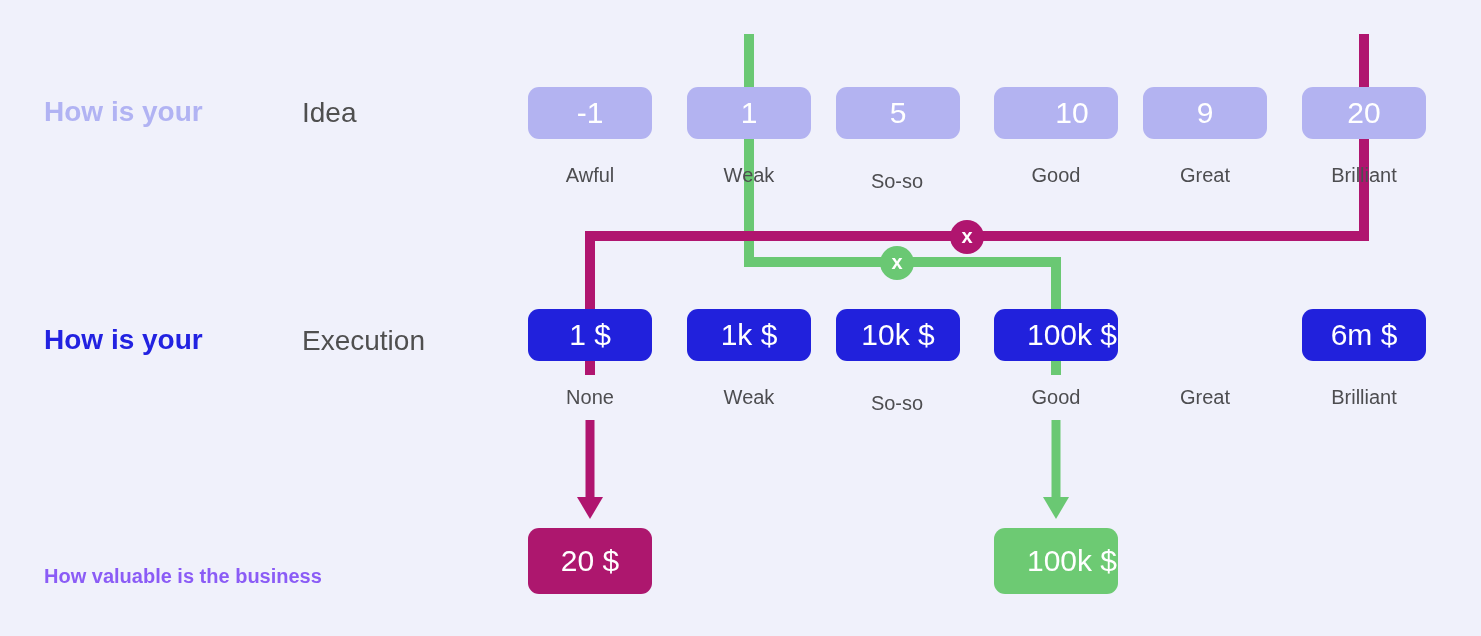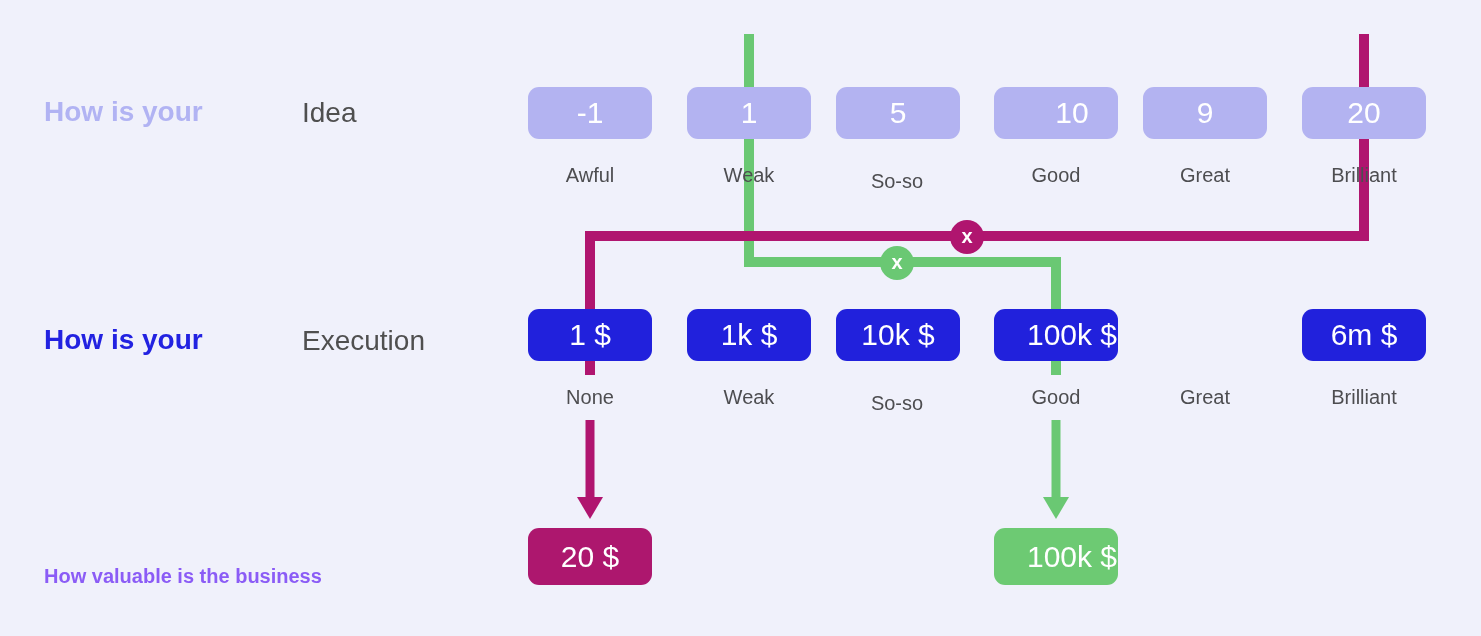--- a/index.html
+++ b/index.html
@@ -26,21 +26,21 @@
     font-weight:bold; font-size:20px; color:#8b5cf6; white-space:nowrap;
   }
 
   .box {
     position:absolute; width:124px; height:52px; border-radius:11px;
     display:flex; align-items:center; justify-content:center;
     color:#ffffff; font-size:30px;
   }
   .box-idea { background:#b3b3f1; top:87px; }
   .box-exec { background:#2121dc; top:309px; }
-  .box-result { height:57px; top:528px; }
+  .box-result { height:66px; top:528px; }
   .box-result-crimson { background:#ad176e; }
   .box-result-green   { background:#6dca73; }
 
   .col-label {
     position:absolute; width:160px; text-align:center;
     font-size:20px; color:#4d4d50;
   }
   .label-idea { top:164px; }
   .label-exec { top:386px; }
 

